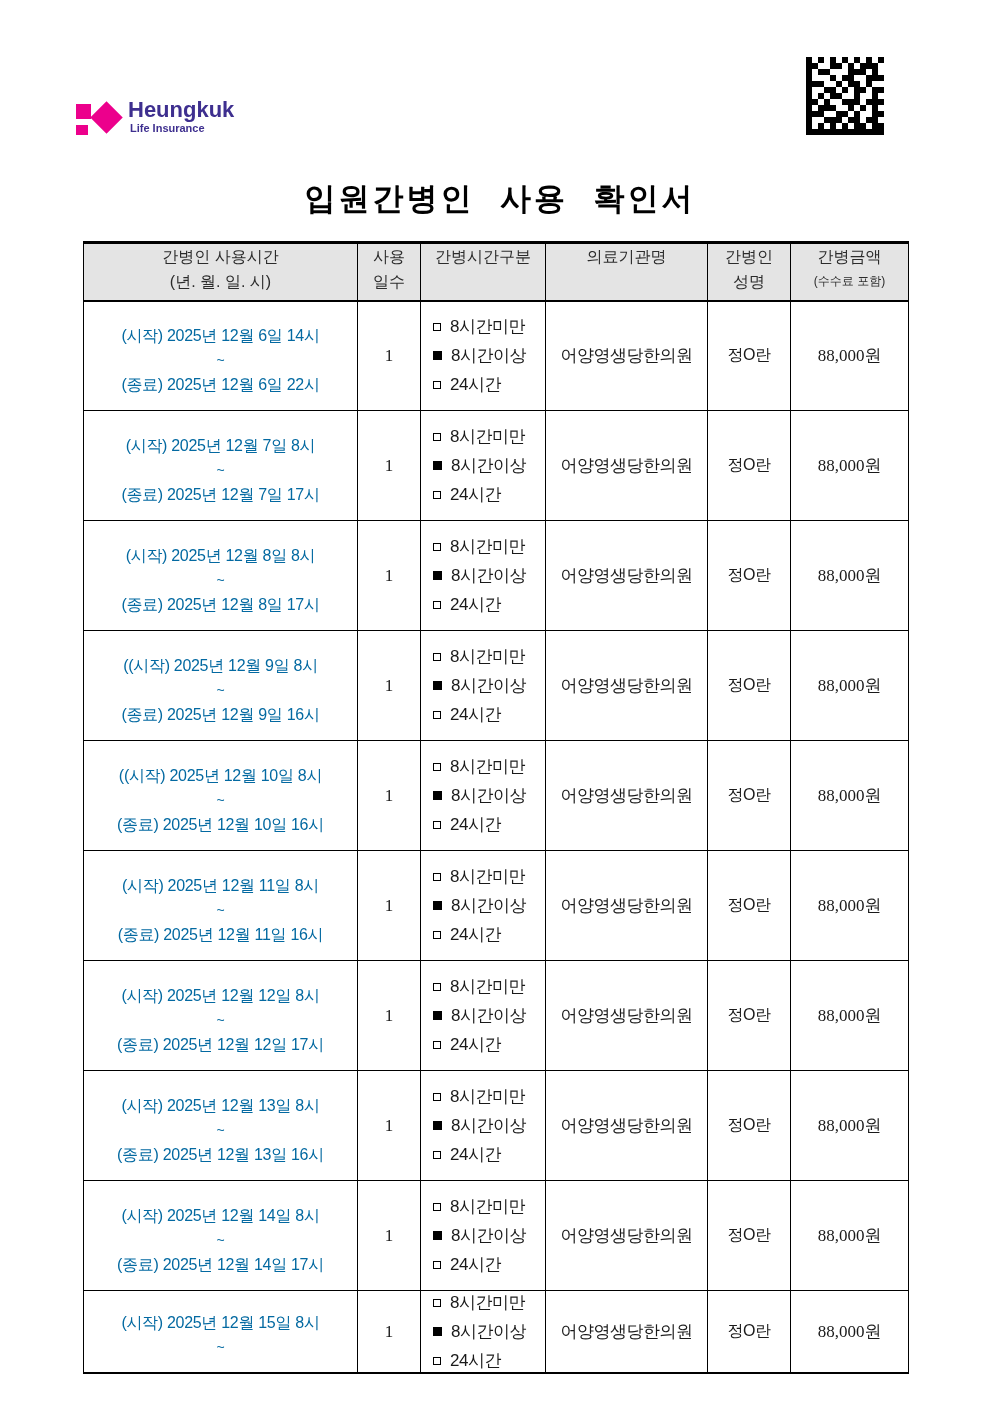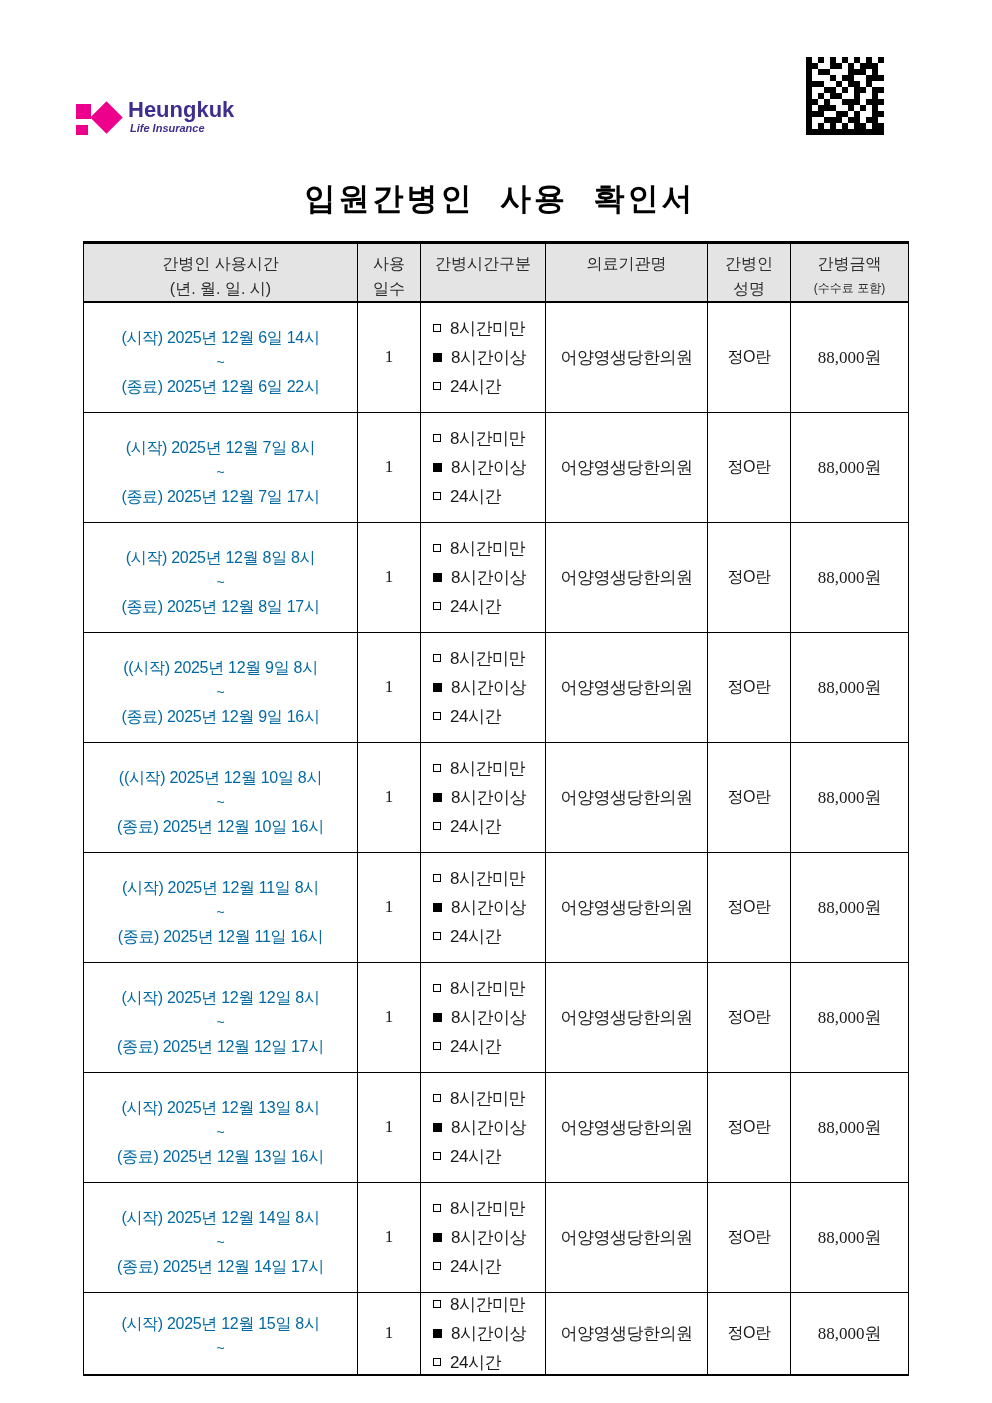--- a/index.html
+++ b/index.html
@@ -13,21 +13,21 @@
     color: #1a1a1a;
     overflow: hidden;
   }
 
   
   .logo { position: absolute; left: 76px; top: 101px; width: 240px; height: 40px; }
   .logo .sq1 { position: absolute; left: 0; top: 3px; width: 15px; height: 15px; background: #EC008C; }
   .logo .sq2 { position: absolute; left: 0; top: 24px; width: 12px; height: 10px; background: #EC008C; }
   .logo .diamond { position: absolute; left: 19px; top: 5px; width: 23px; height: 23px; background: #EC008C; transform: rotate(45deg); }
   .logo .brand-name { position: absolute; left: 52px; top: -4px; font-size: 22px; font-weight: bold; color: #3e2f8f; letter-spacing: 0; }
-  .logo .brand-tagline { position: absolute; left: 54px; top: 21px; font-size: 11px; font-weight: bold; color: #3e2f8f; font-style: italic; }
+  .logo .brand-tagline { position: absolute; left: 54px; top: 21px; font-size: 11px; font-weight: bold; color: #3e2f8f; }
 
   
   .barcode {
     position: absolute; left: 806px; top: 57px;
     width: 78px; height: 78px;
     display: grid;
     grid-template-columns: repeat(13, 1fr);
     grid-template-rows: repeat(13, 1fr);
   }
   .barcode .cell { width: 100%; height: 100%; }
@@ -54,21 +54,20 @@
     overflow: hidden;
   }
   .doc-table thead th {
     background: #e4e4e4;
     border-top: 3px solid #000;
     border-bottom: 2px solid #000;
     font-weight: normal;
     font-size: 16px;
     color: #2b2b2b;
     vertical-align: top;
-    padding-top: 7px;
     line-height: 25px;
     height: 58px;
     text-align: center;
   }
   .hdr-sub { font-size: 16px; }
   .hdr-sub-small { font-size: 12px; letter-spacing: 0; }
 
   .doc-table tbody tr { height: 110px; }
   .doc-table tbody tr.last-row { height: 81px; border-bottom: 2px solid #000; }
   .doc-table tbody td { background: #fff; vertical-align: middle; }

